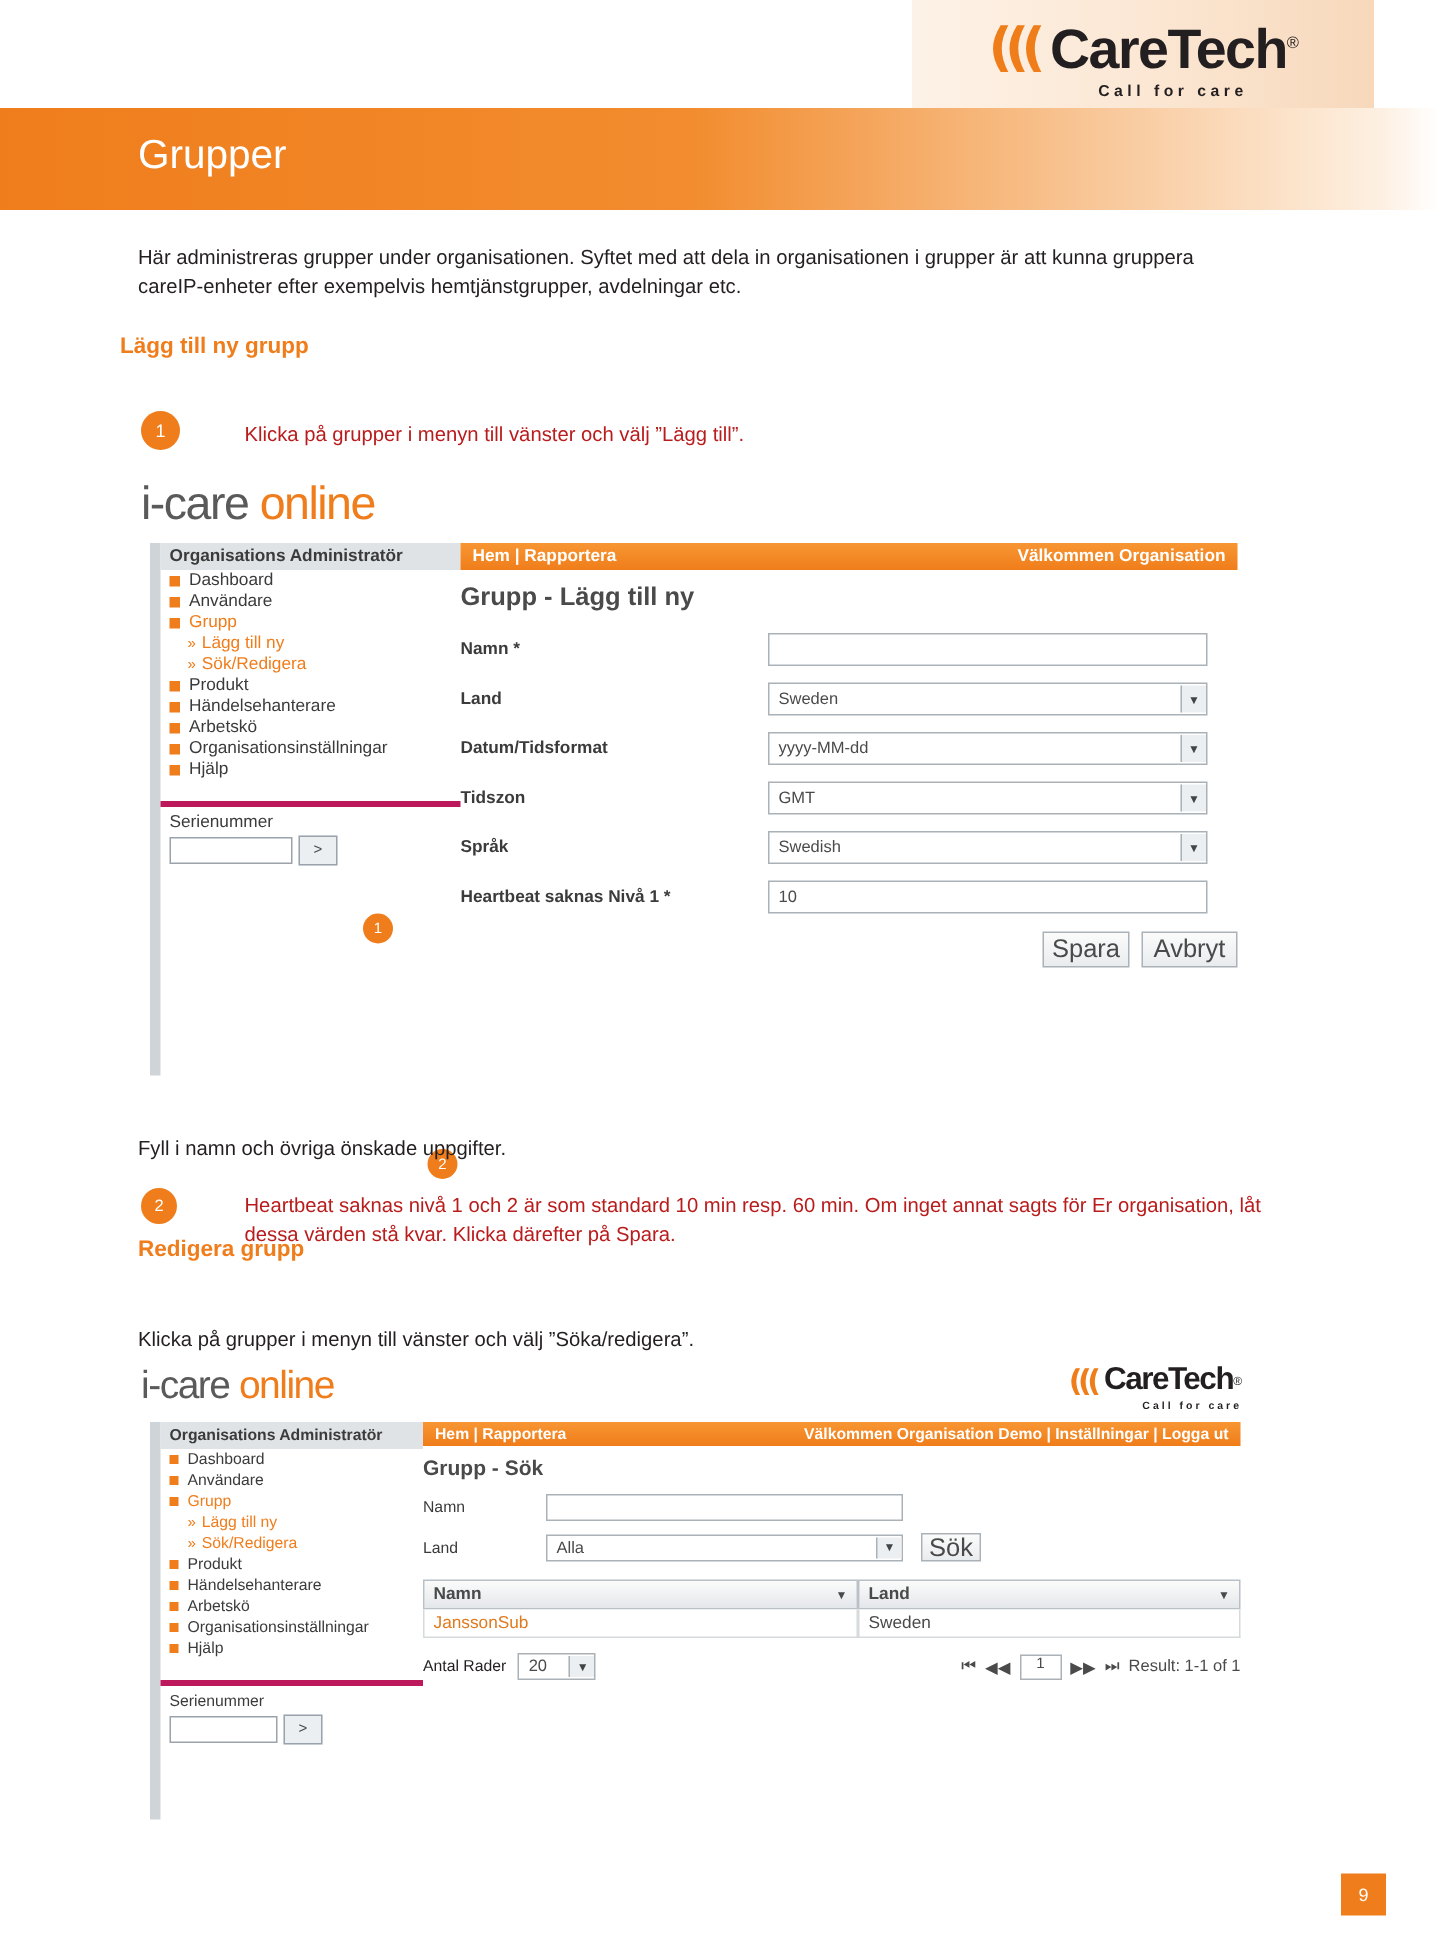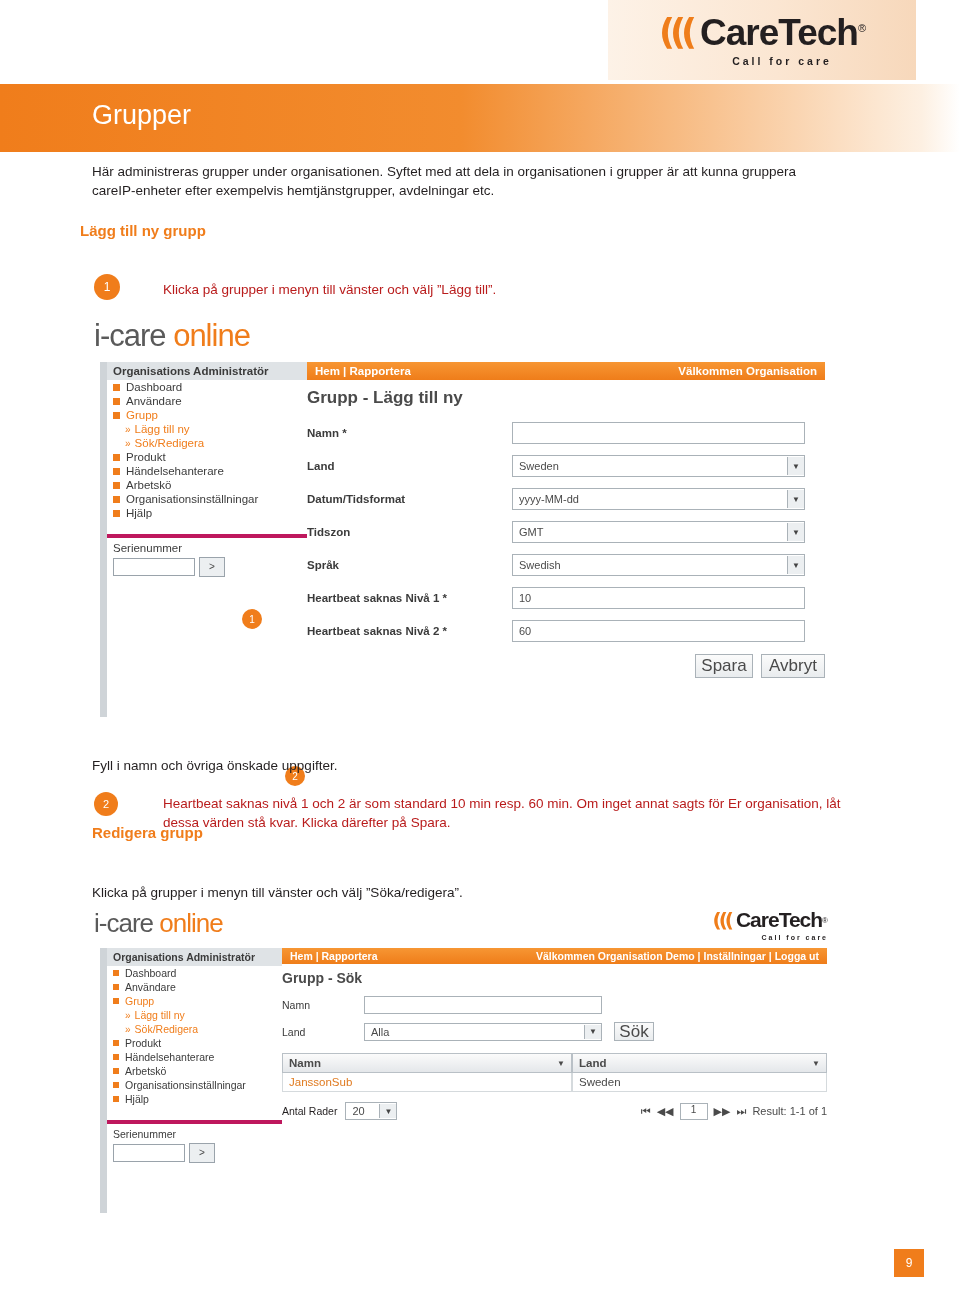--- a/index.html
+++ b/index.html
@@ -30,21 +30,21 @@
     font-size:37px;font-weight:bold;color:#231f20;letter-spacing:-1px;line-height:1;
   }
   .logo-reg{font-size:11px;vertical-align:super;font-weight:normal;}
   .logo-tag{
     font-size:10.5px;letter-spacing:3px;color:#231f20;margin-top:4px;margin-left:40px;
     font-weight:bold;
   }
 
   
   .title-band{
-    position:absolute;left:0;top:84px;width:960px;height:68px;
+    position:absolute;left:0;top:72px;width:960px;height:68px;
     background:linear-gradient(90deg,#f07d1b 0%,#f28c2e 48%,#fdf0e2 96%,#ffffff 100%);
   }
   .title-band h1{
     margin:0;position:absolute;left:92px;top:16px;
     font-size:27px;font-weight:normal;color:#ffffff;
   }
 
   
   .content{position:absolute;left:0;top:148px;width:960px;}
 
@@ -288,24 +288,20 @@
       <div class="frm-row" style="margin-top:11px;">
         <div class="frm-label" style="width:205px;">Språk</div>
         <div class="frm-select" style="width:285px;">
             <span>Swedish</span>
             <span class="caret-box">▼</span>
           </div>
       </div>
       <div class="frm-row" style="margin-top:11px;">
         <div class="frm-label" style="width:205px;">Heartbeat saknas Nivå 1 *</div>
         <div class="frm-input" style="width:285px;">10</div>
-      </div>
-      <div class="frm-row" style="margin-top:11px;">
-        <div class="frm-label" style="width:205px;">Heartbeat saknas Nivå 2 *</div>
-        <div class="frm-input" style="width:285px;">60</div>
       </div>
 
       <div style="display:flex;justify-content:flex-end;margin-top:12px;gap:8px;">
         <div class="btn" style="width:56px;height:22px;">Spara</div>
         <div class="btn" style="width:62px;height:22px;">Avbryt</div>
       </div>
     </div>
 
     <div class="callout" style="left:150px;top:291px;">1</div>
     <div class="callout" style="left:193px;top:448px;">2</div>

